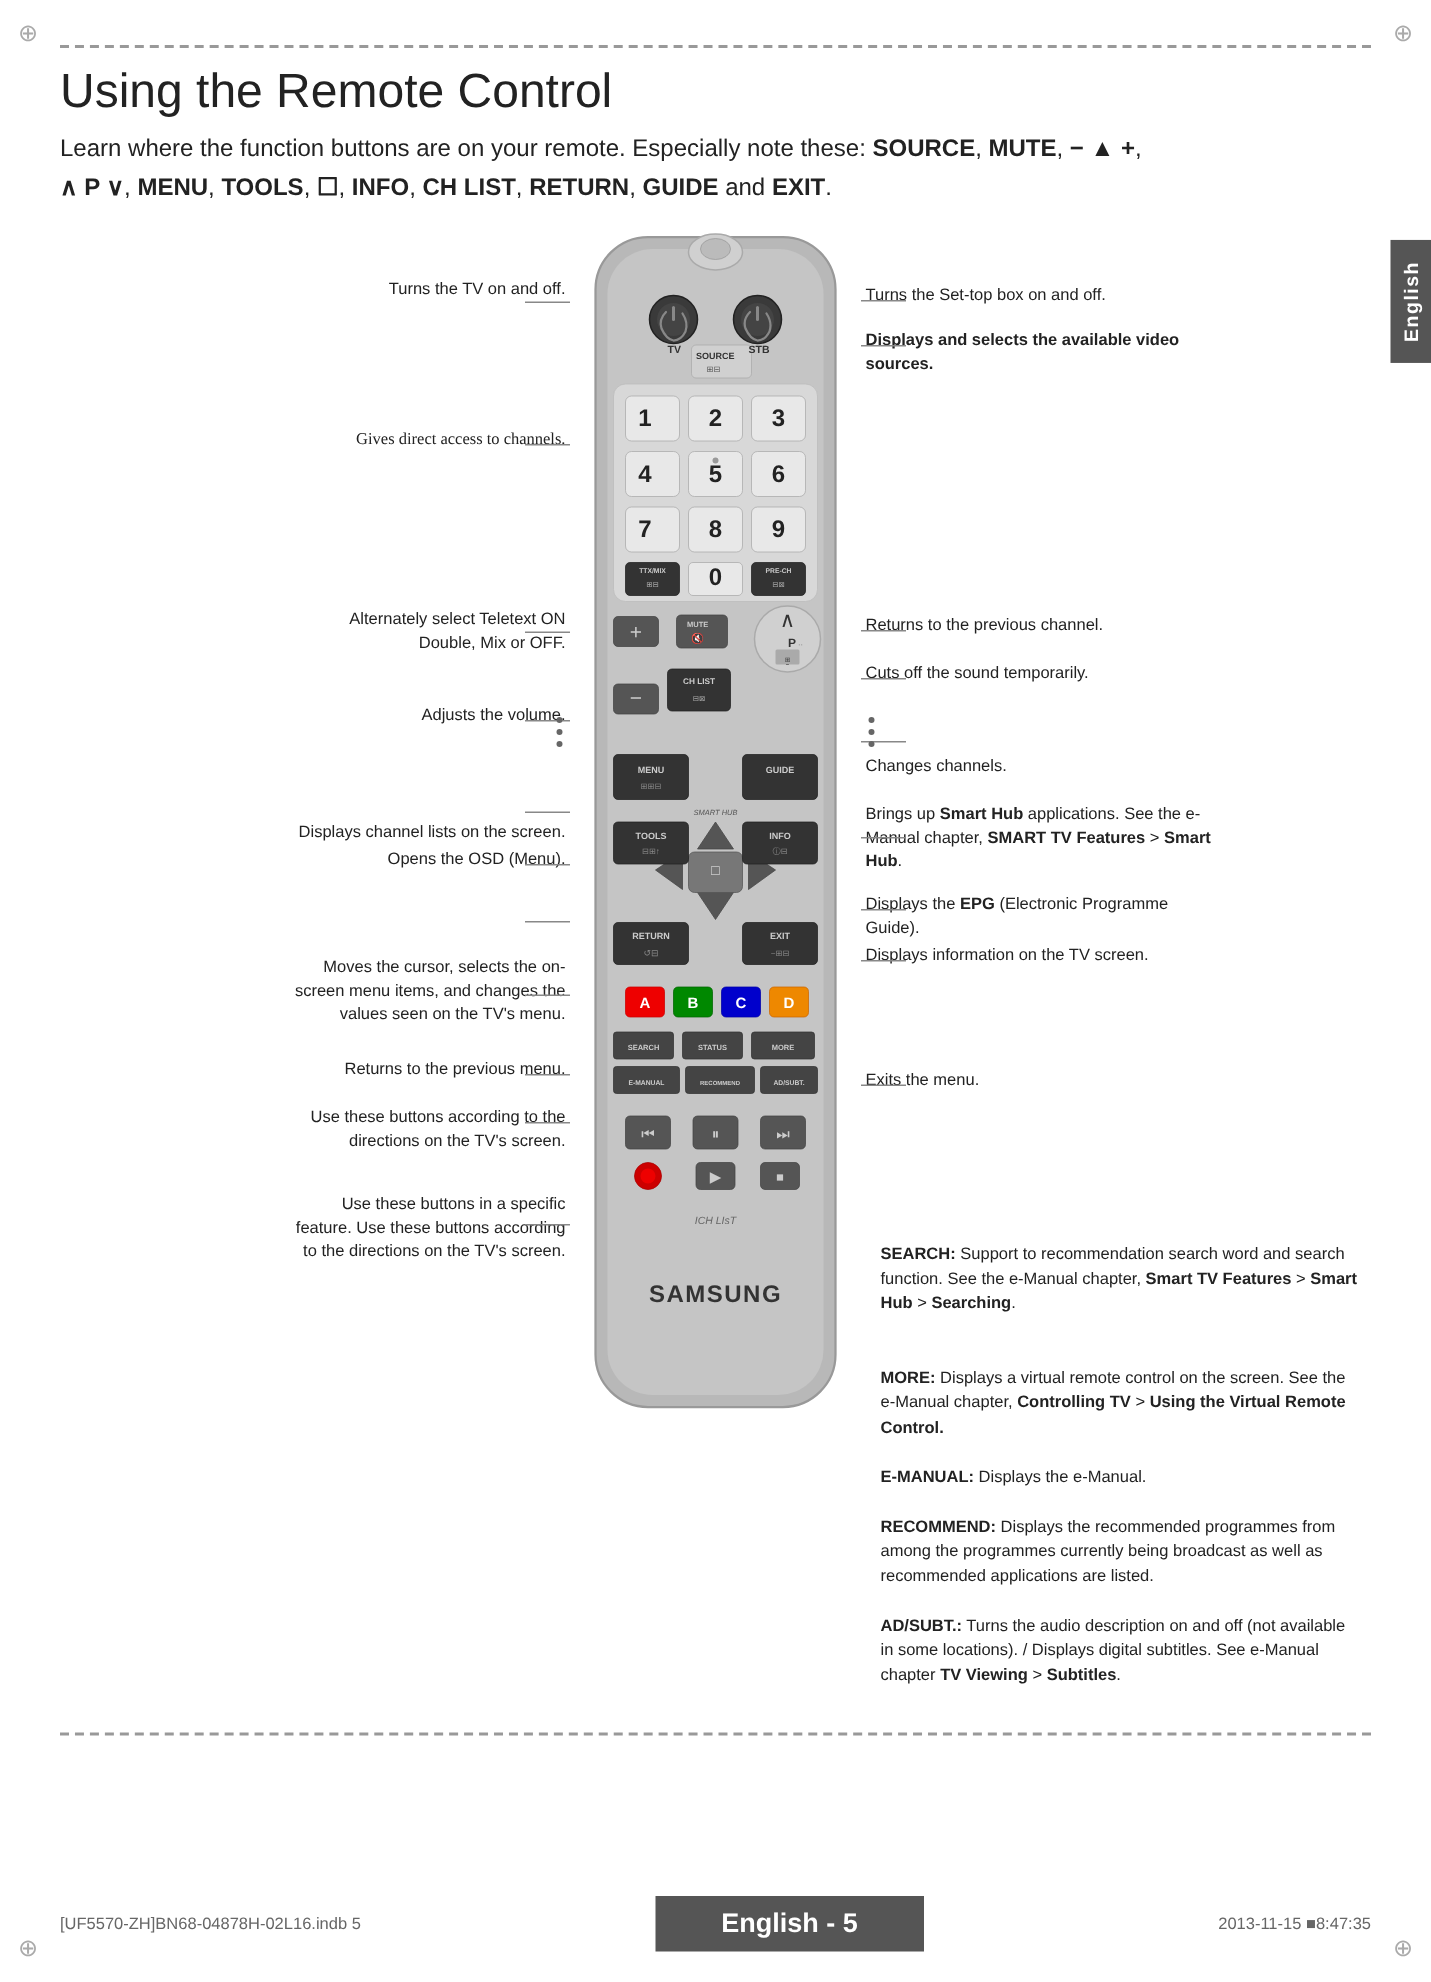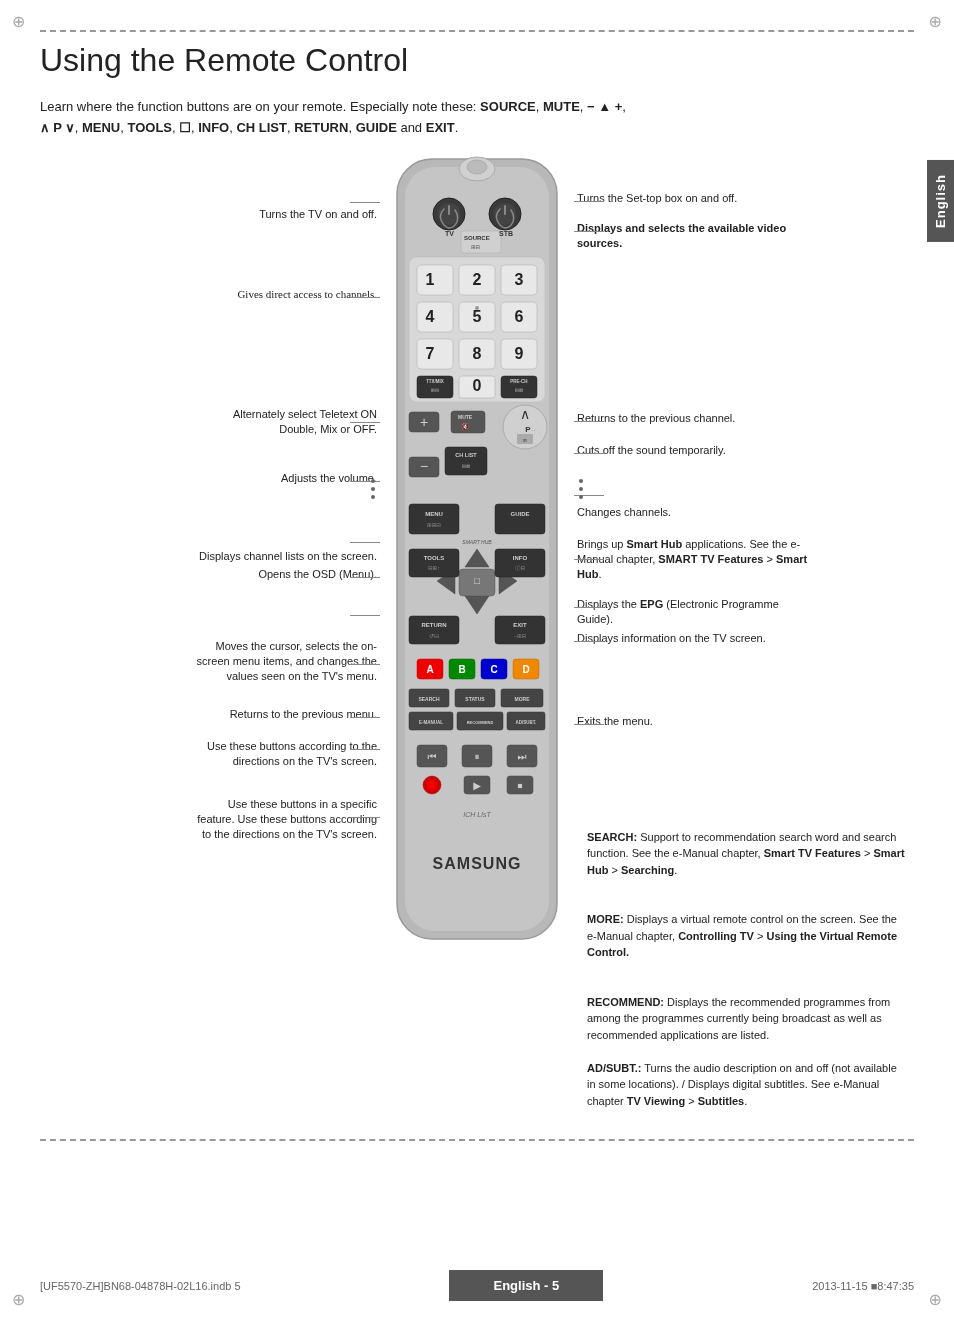--- a/index.html
+++ b/index.html
@@ -41,27 +41,27 @@
       font-size: 13px;
       font-weight: bold;
       letter-spacing: 1px;
     }
 
     
     .page-title {
       font-size: 32px;
       font-weight: normal;
       color: #222;
-      margin-bottom: 18px;
+      margin-bottom: 8px;
       margin-top: 8px;
     }
 
     
     .intro-text {
-      font-size: 13px;
+      font-size: 16px;
       line-height: 1.6;
       margin-bottom: 10px;
       color: #222;
     }
     .intro-text b, .intro-text strong {
       font-weight: bold;
     }
 
     
     .note-text {
@@ -84,21 +84,21 @@
       align-items: center;
       padding: 0 40px;
       font-size: 11px;
       color: #666;
     }
 
     .page-number-box {
       background: #555;
       color: #fff;
       padding: 8px 44px;
-      font-size: 13px;
+      font-size: 18px;
       font-weight: bold;
     }
 
     
     .remote-section {
       position: relative;
       width: 100%;
       height: 820px;
       margin-top: 10px;
     }
@@ -149,21 +149,21 @@
   <h1 class="page-title">Using the Remote Control</h1>
 
   <div class="intro-text">
     Learn where the function buttons are on your remote. Especially note these: <strong>SOURCE</strong>, <strong>MUTE</strong>, <strong>− ▲ +</strong>,<br>
     <strong>∧ P ∨</strong>, <strong>MENU</strong>, <strong>TOOLS</strong>, <strong>☐</strong>, <strong>INFO</strong>, <strong>CH LIST</strong>, <strong>RETURN</strong>, <strong>GUIDE</strong> and <strong>EXIT</strong>.
   </div>
 
 
   <div class="remote-section">
 
-    <div class="ann-left" style="top:58px;width:180px;">Turns the TV on and off.</div>
+    <div class="ann-left" style="top:38px;width:180px;">Turns the TV on and off.</div>
     <div style="position:absolute;top:53px;right:calc(50% + 97px);width:30px;height:1px;background:#888;"></div>
 
     <div class="ann-left" style="top:138px;width:180px;font-family:Liberation Serif, serif;">Gives direct access to channels.</div>
     <div style="position:absolute;top:148px;right:calc(50% + 97px);width:30px;height:1px;background:#888;"></div>
 
     <div class="ann-left" style="top:258px;width:185px;">Alternately select Teletext ON Double, Mix or OFF.</div>
     <div style="position:absolute;top:273px;right:calc(50% + 97px);width:30px;height:1px;background:#888;"></div>
 
     <div class="ann-left" style="top:322px;width:180px;">Adjusts the volume.</div>
     <div style="position:absolute;top:332px;right:calc(50% + 97px);width:30px;height:1px;background:#888;"></div>
@@ -408,20 +408,21 @@
       </svg>
     </div>
   </div>
 
   <div style="margin-left: calc(50% + 110px); margin-top: -140px; max-width: 320px; font-size: 11px; line-height: 1.5; color: #222;">
     <p><strong>SEARCH:</strong> Support to recommendation search word and search function. See the e-Manual chapter, <strong>Smart TV Features</strong> &gt; <strong>Smart Hub</strong> &gt; <strong>Searching</strong>.</p>
     <br>
     <br>
     <p><strong>MORE:</strong> Displays a virtual remote control on the screen. See the e-Manual chapter, <strong>Controlling TV</strong> &gt; <strong>Using the Virtual Remote Control.</strong></p>
     <br>
+    <p><strong>E-MANUAL:</strong> Displays the e-Manual.</p>
     <br>
     <p><strong>RECOMMEND:</strong> Displays the recommended programmes from among the programmes currently being broadcast as well as recommended applications are listed.</p>
     <br>
     <p><strong>AD/SUBT.:</strong> Turns the audio description on and off (not available in some locations). / Displays digital subtitles. See e-Manual chapter <strong>TV Viewing</strong> &gt; <strong>Subtitles</strong>.</p>
   </div>
 
   <div style="border-top:2px dashed #999;margin-top:30px;"></div>
 
   <div class="page-footer">
     <span>[UF5570-ZH]BN68-04878H-02L16.indb   5</span>

